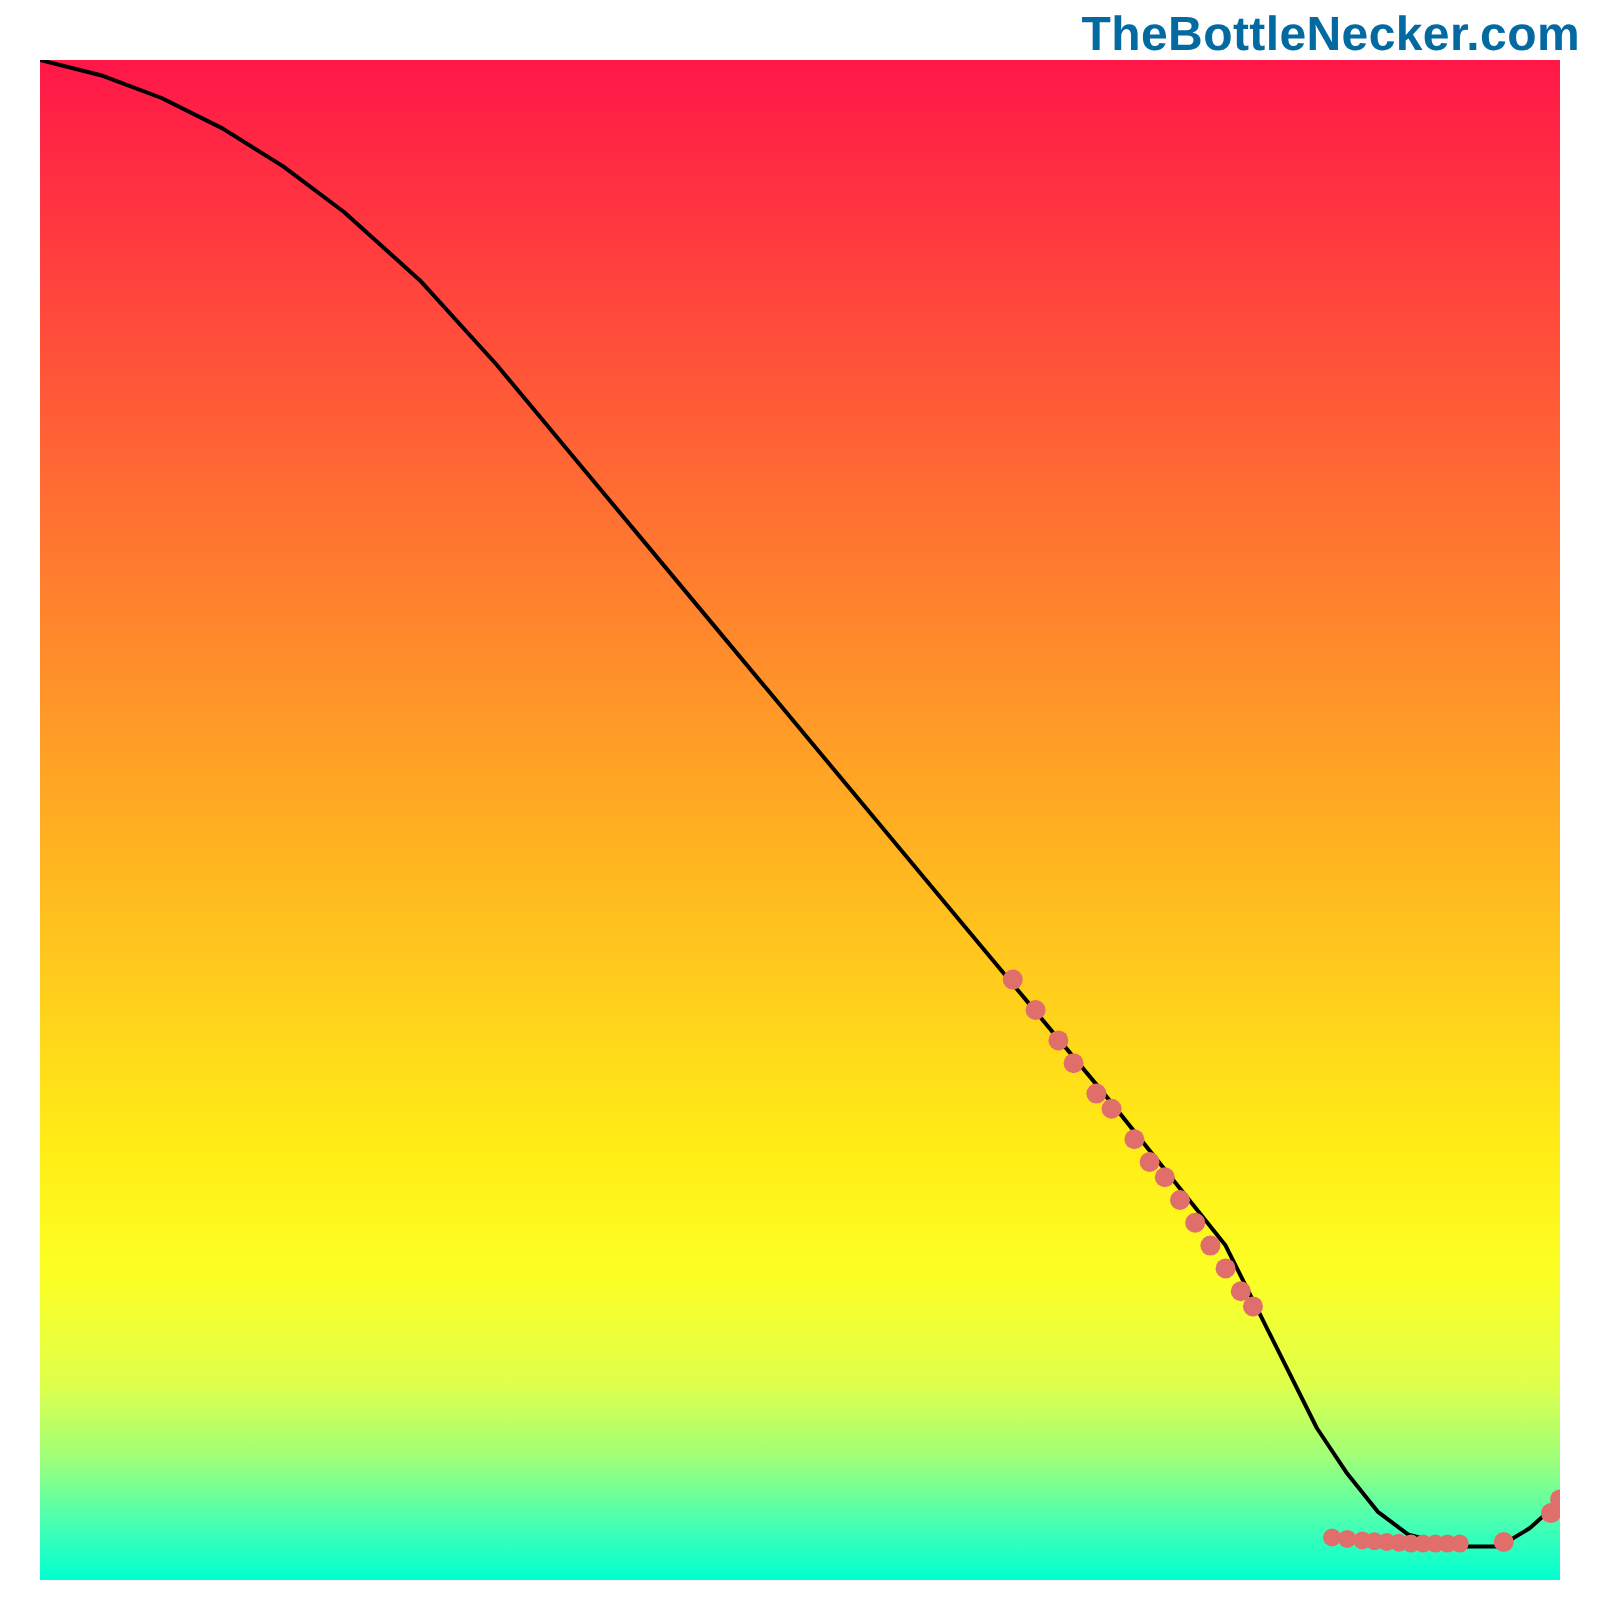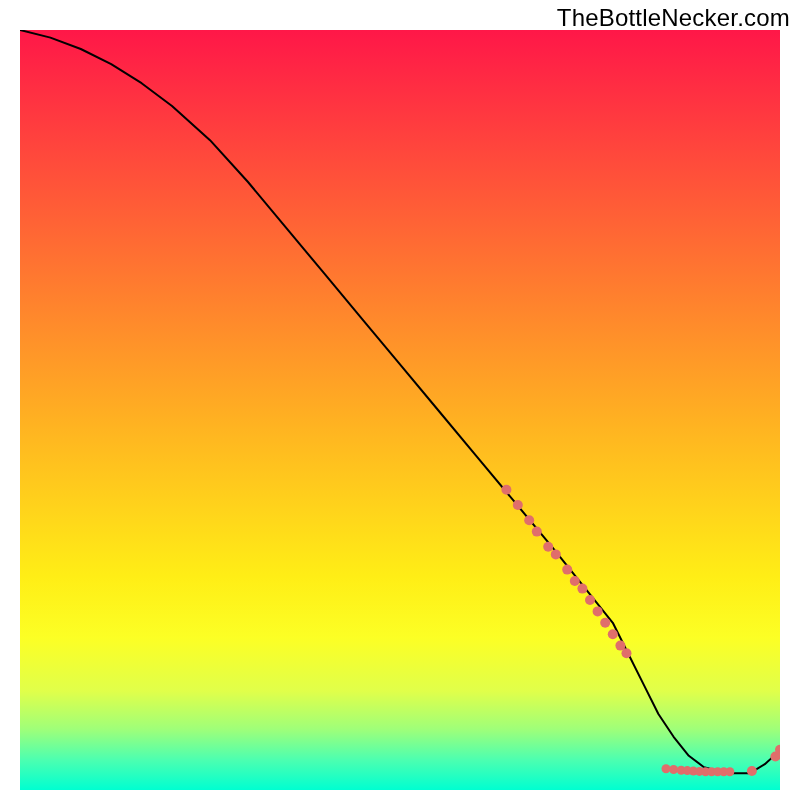--- a/index.html
+++ b/index.html
@@ -3,22 +3,22 @@
 <meta charset="utf-8">
 <style>
   * { margin: 0; padding: 0; box-sizing: border-box; }
   html, body { width: 800px; height: 800px; overflow: hidden; background: #fff; }
   .wrap {
     width: 800px; height: 800px; position: relative;
     font-family: Arial, Helvetica, sans-serif;
   }
   .watermark {
     position: absolute; top: 4px; right: 10px;
-    color: #000000; font-size: 24px; letter-spacing: 0.2px;
-    font-weight: 400;
+    color: #0369a1; font-size: 24px; letter-spacing: 0.2px;
+    font-weight: 700;
   }
   .plot {
     position: absolute; left: 20px; top: 30px;
     width: 760px; height: 760px;
   }
   svg { display: block; }
 </style>
 </head>
 <body>
 <div class="wrap">

